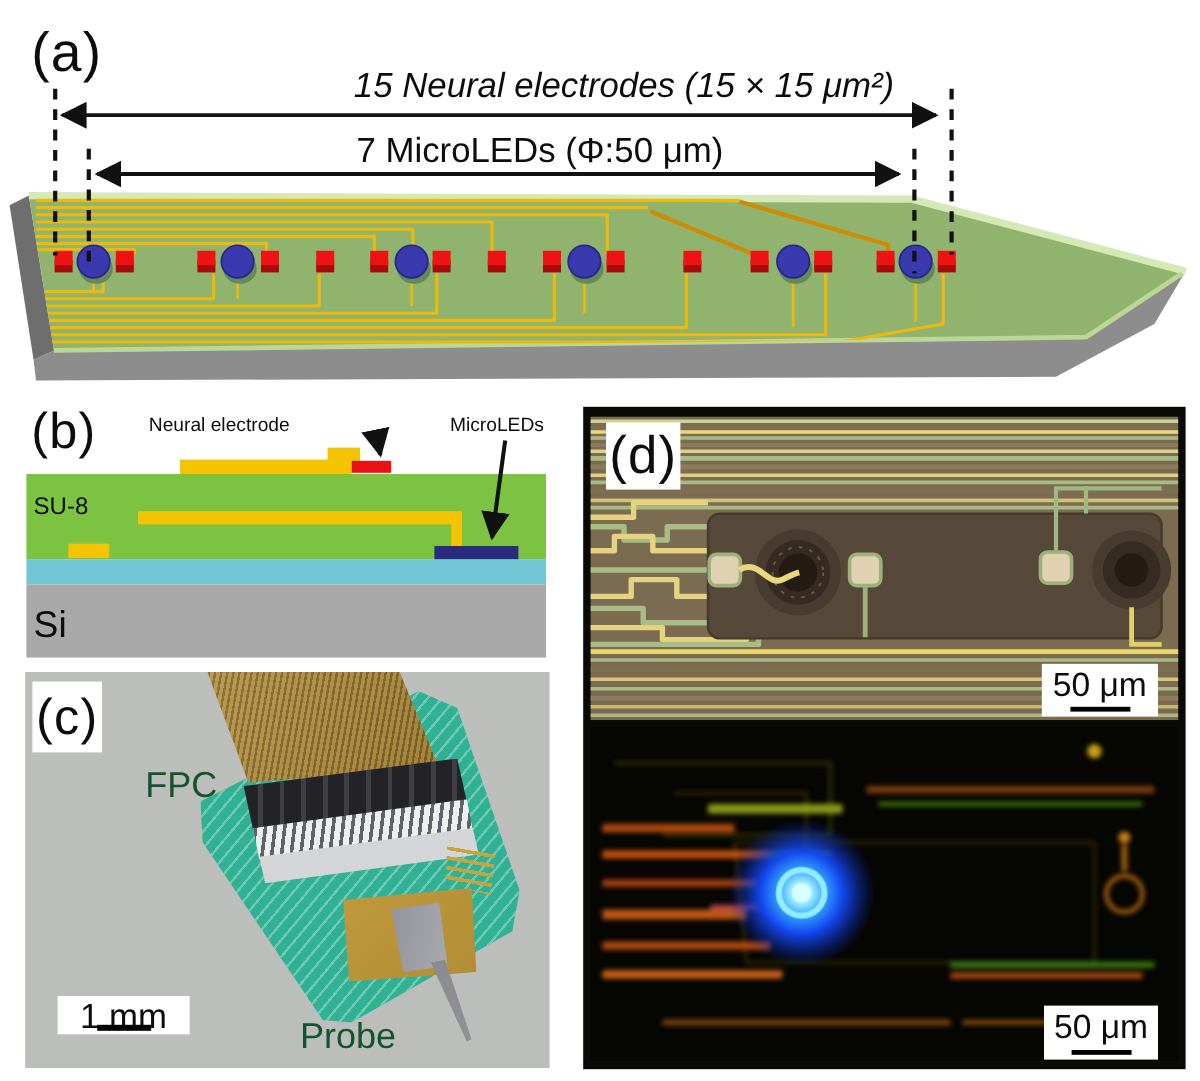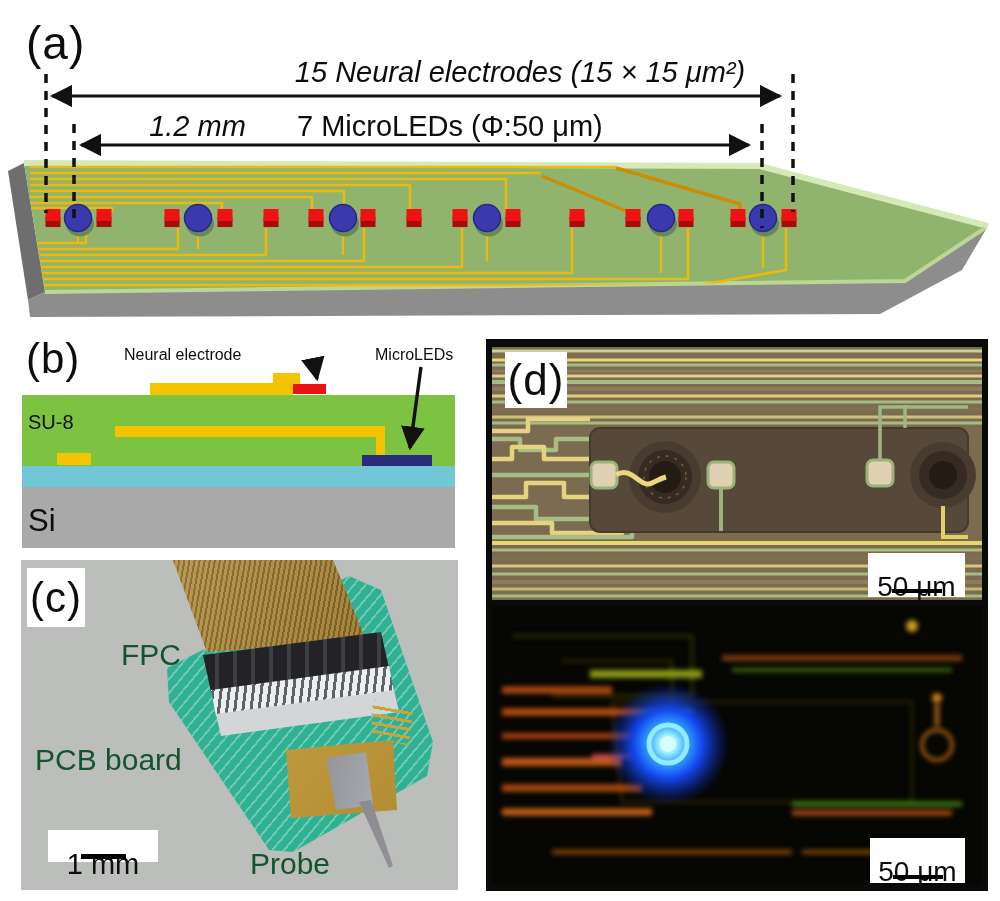--- a/index.html
+++ b/index.html
@@ -13,21 +13,21 @@
   .pb{left:20px;top:335px;width:440px;height:215px;}
   .pb .lbl{left:6px;top:0px;font-size:42px;}
   .pb .ann2{font-size:16px;white-space:nowrap;margin-left:30px;}
   .layer{left:2px;width:433px;}
   .bar{background:#f5c400;}
   
   .pc{left:21px;top:560px;width:437px;height:330px;background:#bbbeba;overflow:hidden;}
   .pc .shape{left:0;top:0;width:437px;height:330px;}
   .whitebox{background:#ffffff;display:flex;align-items:center;justify-content:center;}
   .scalebox{background:#ffffff;}
-  .scalebox .st{display:block;text-align:center;font-size:28px;margin-top:18px;}
+  .scalebox .st{display:block;text-align:center;font-size:28px;margin-top:2px;}
   .sbar{position:absolute;background:#000;height:5px;}
   .clabel{font-size:30px;white-space:nowrap;color:#14532d;}
   
   .pd{left:486px;top:339px;width:502px;height:552px;background:#0a0a08;}
 </style>
 </head>
 <body>
 
 <div class="page">
 
@@ -129,21 +129,20 @@
     </g>
 
     <g stroke="#111" stroke-width="3.2">
       <line x1="52" y1="96" x2="780" y2="96" marker-start="url(#arr)" marker-end="url(#arr)"></line>
       <line x1="81" y1="145" x2="749" y2="145" marker-start="url(#arr)" marker-end="url(#arr)"></line>
     </g>
   </svg>
 
   <div class="abs panel-label" style="left:26px;top:16px;font-size:46px">(a)</div>
   <div class="abs ann center" style="left:260px;top:56px;width:520px">15 Neural electrodes (15 × 15 μm²)</div>
-  <div class="abs ann center" style="left:140px;top:110px;width:115px">1.2 mm</div>
   <div class="abs ann" style="left:297px;top:110px">7 MicroLEDs (Φ:50 μm)</div>
 
   <div class="abs pb">
     <div class="abs panel-label lbl">(b)</div>
     <div class="abs ann2" style="left:74px;top:11px">Neural electrode</div>
     <div class="abs ann2" style="left:325px;top:11px">MicroLEDs</div>
 
     <div class="abs layer" style="top:60px;height:71px;background:#7cc342"></div>
     <div class="abs layer" style="top:131px;height:21px;background:#72c7d7"></div>
     <div class="abs layer" style="top:152px;height:61px;background:#a9a9a9"></div>
@@ -190,21 +189,20 @@
                 clip-path:polygon(352px 140px,392px 150px,388px 186px,350px 176px)"></div>
     <div class="abs shape" style="background:linear-gradient(100deg,#f2f3f5,#84868c 60%,#caccd0);
                 clip-path:polygon(305px 198px,345px 192px,352px 245px,315px 250px)"></div>
     <div class="abs shape" style="background:linear-gradient(100deg,#55555a,#9a9aa0);
                 clip-path:polygon(338px 242px,350px 240px,372px 306px,368px 308px)"></div>
 
     <div class="abs whitebox" style="left:6px;top:8px;width:58px;height:59px">
       <span class="panel-label" style="font-size:42px">(c)</span>
     </div>
     <div class="abs clabel" style="left:100px;top:78px">FPC</div>
-    <div class="abs clabel" style="left:14px;top:183px">PCB board</div>
     <div class="abs clabel" style="left:229px;top:287px">Probe</div>
     <div class="abs scalebox" style="left:27px;top:270px;width:110px;height:32px">
       <span class="st" style="font-size:29px">1 mm</span>
       <div class="sbar" style="left:33px;bottom:3px;width:45px"></div>
     </div>
   </div>
 
   <div class="abs pd">
 
     <svg class="abs" style="left:6px;top:8px" width="490" height="253" viewBox="0 0 490 253">

